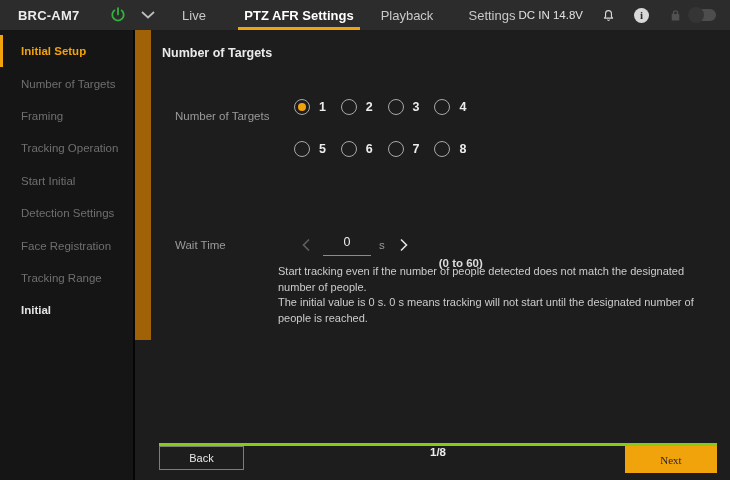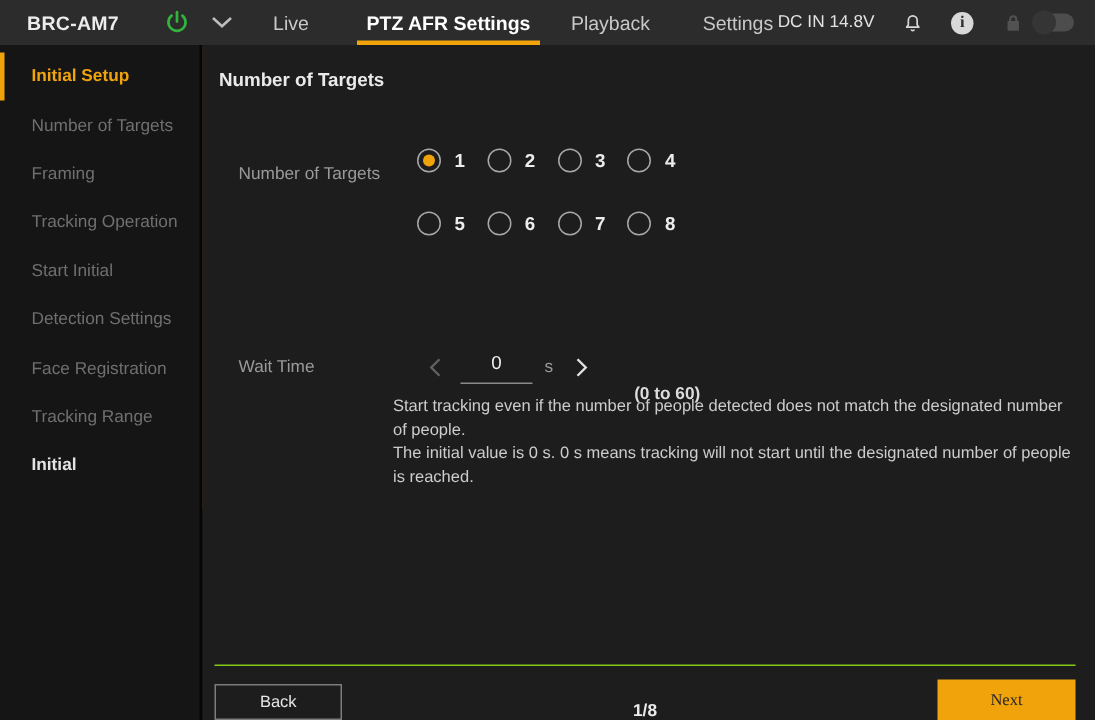--- a/index.html
+++ b/index.html
@@ -28,21 +28,21 @@
   .power-status { color:#e2e2e2; font-size:11.5px;margin-left:29px; }
   .bell-icon { margin-left:18px; display:flex; }
   .info-icon { margin-left:18px; width:15px; height:15px; border-radius:50%; background:#d8d8d8;
                color:#2c2c2c; font-size:11px; font-weight:bold; display:flex; align-items:center;
                justify-content:center; font-family:"Liberation Serif", serif; }
   .lock-icon { margin-left:20px; display:flex; opacity:.95; }
   .toggle { margin-left:8px; position:relative; width:26px; height:12px; border-radius:6px; background:#4d4d4d; }
   .toggle .knob { position:absolute; left:-2px; top:-2px; width:16px; height:16px; border-radius:50%; background:#353535; }
 
   
-  .bodyrow { display:flex; height:450px; }
+  .bodyrow { display:flex; height:450px;gap:16px; }
   .sidebar { width:135px; background:#151515; border-right:2px solid #060606; padding-top:5px; }
   .side-item { height:32.4px; display:flex; align-items:center; padding-left:18px;
                font-size:11.5px; color:#6f6f6f; cursor:pointer; border-left:3px solid transparent; }
   .side-item.active { color:var(--accent); font-weight:bold; border-left:3px solid var(--accent); }
   .side-item.enabled { color:#e3e3e3; font-weight:bold; }
 
   .main { position:relative; flex:1; background:#1d1d1d; }
   .section-title { position:absolute; left:11px; top:16px; color:#eaeaea; font-size:12.5px; font-weight:bold; }
   .field-label { position:absolute; color:#9a9a9a; font-size:11.5px; }
   .label-targets { left:24px; top:80px; }
@@ -61,21 +61,21 @@
   .step-value { width:48px; margin-left:12px; text-align:center; color:#ededed; font-size:12.5px;
                 border-bottom:1px solid #8b8b8b; padding-bottom:6px; cursor:text; }
   .step-unit { margin-left:8px; color:#9a9a9a; font-size:11.5px; }
   .step-btn.inc { margin-left:14px; }
   .range-note { margin-left:30px; color:#dcdcdc; font-size:11.5px; font-weight:bold;margin-top:36px; }
 
   .description { position:absolute; left:127px; top:234px; right:10px; }
   .description p { color:#cccccc; font-size:11px; line-height:15.5px; }
 
   .footer { position:absolute; left:8px; right:13px; top:413px; height:37px;
-            border-top:1px solid #84cc16; display:flex; align-items:flex-end; }
+            border-top:3px solid #84cc16; display:flex; align-items:flex-start; }
   .back-btn { width:85px; height:24px; background:transparent; border:1px solid #7d7d7d;
               color:#e8e8e8; font-size:11px; font-family:inherit; cursor:pointer; }
   .page-indicator { position:absolute; left:50%; transform:translateX(-50%);
                     color:#ececec; font-size:11.5px; font-weight:bold; }
   .next-btn { margin-left:auto; width:92px; height:27px; background:var(--accent); border:none;
               color:#262626; font-size:11px; font-family:Liberation Serif, serif; cursor:pointer; }
 </style>
 </head>
 <body>
 

